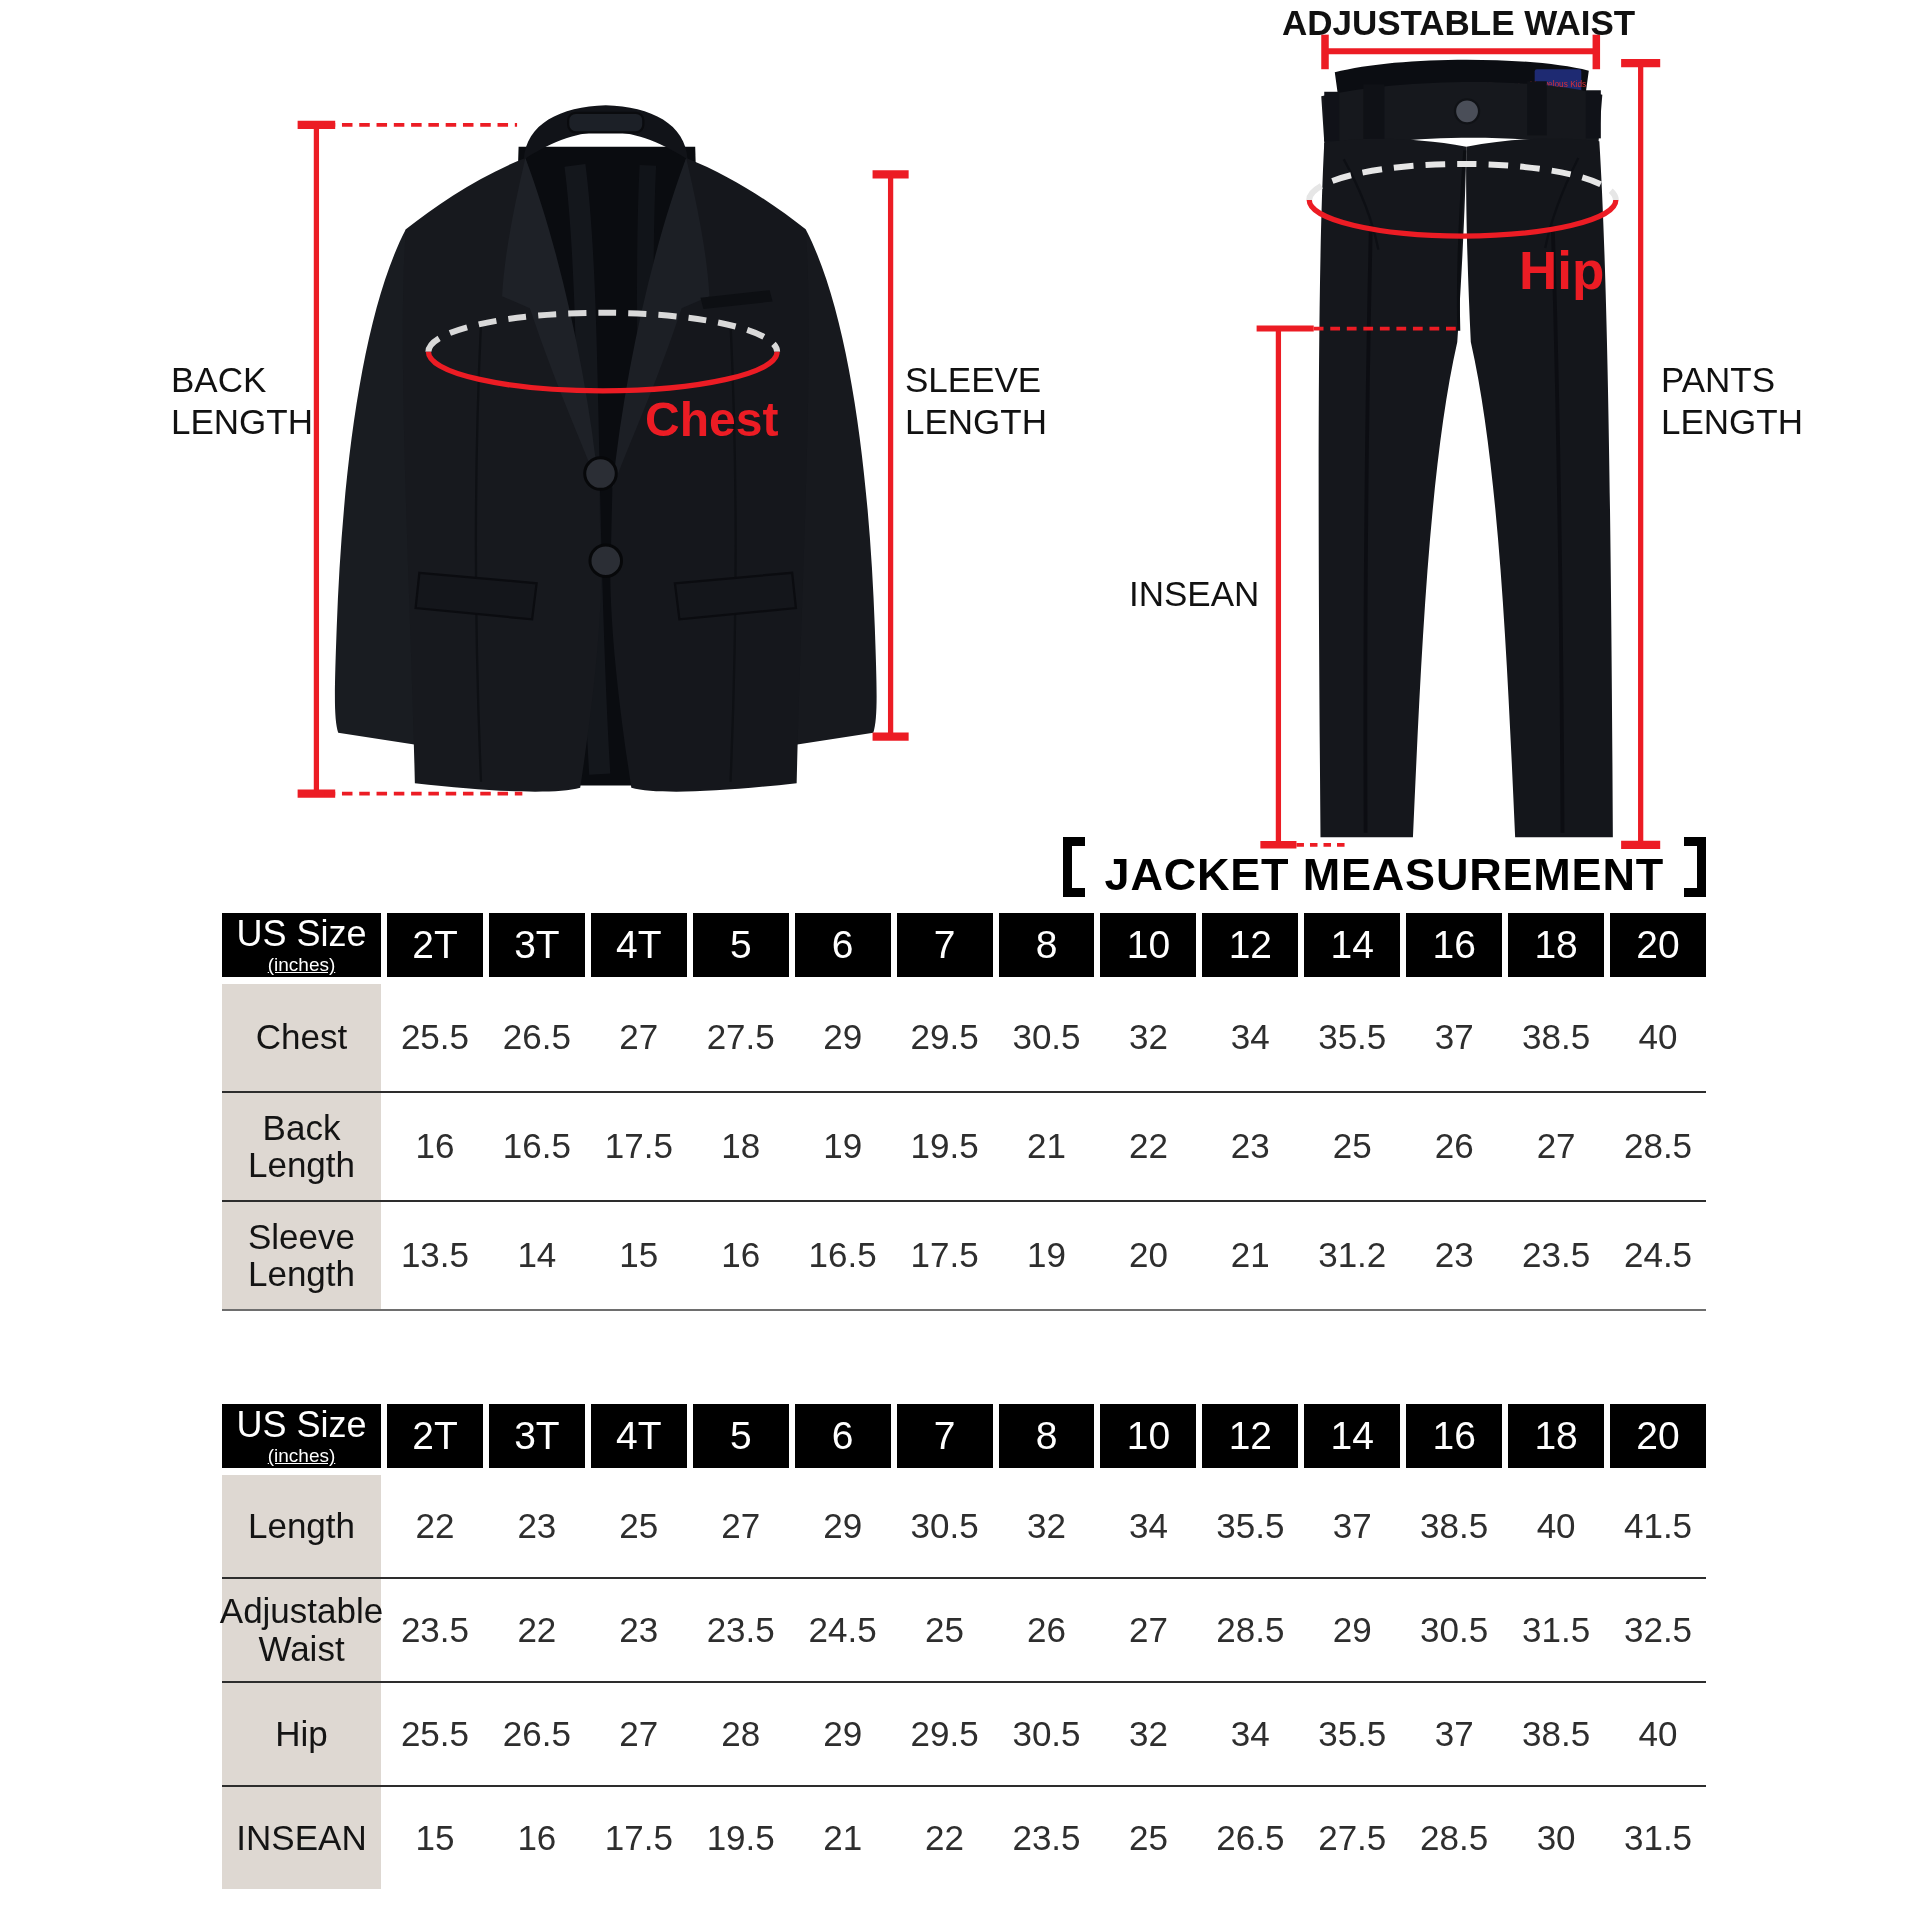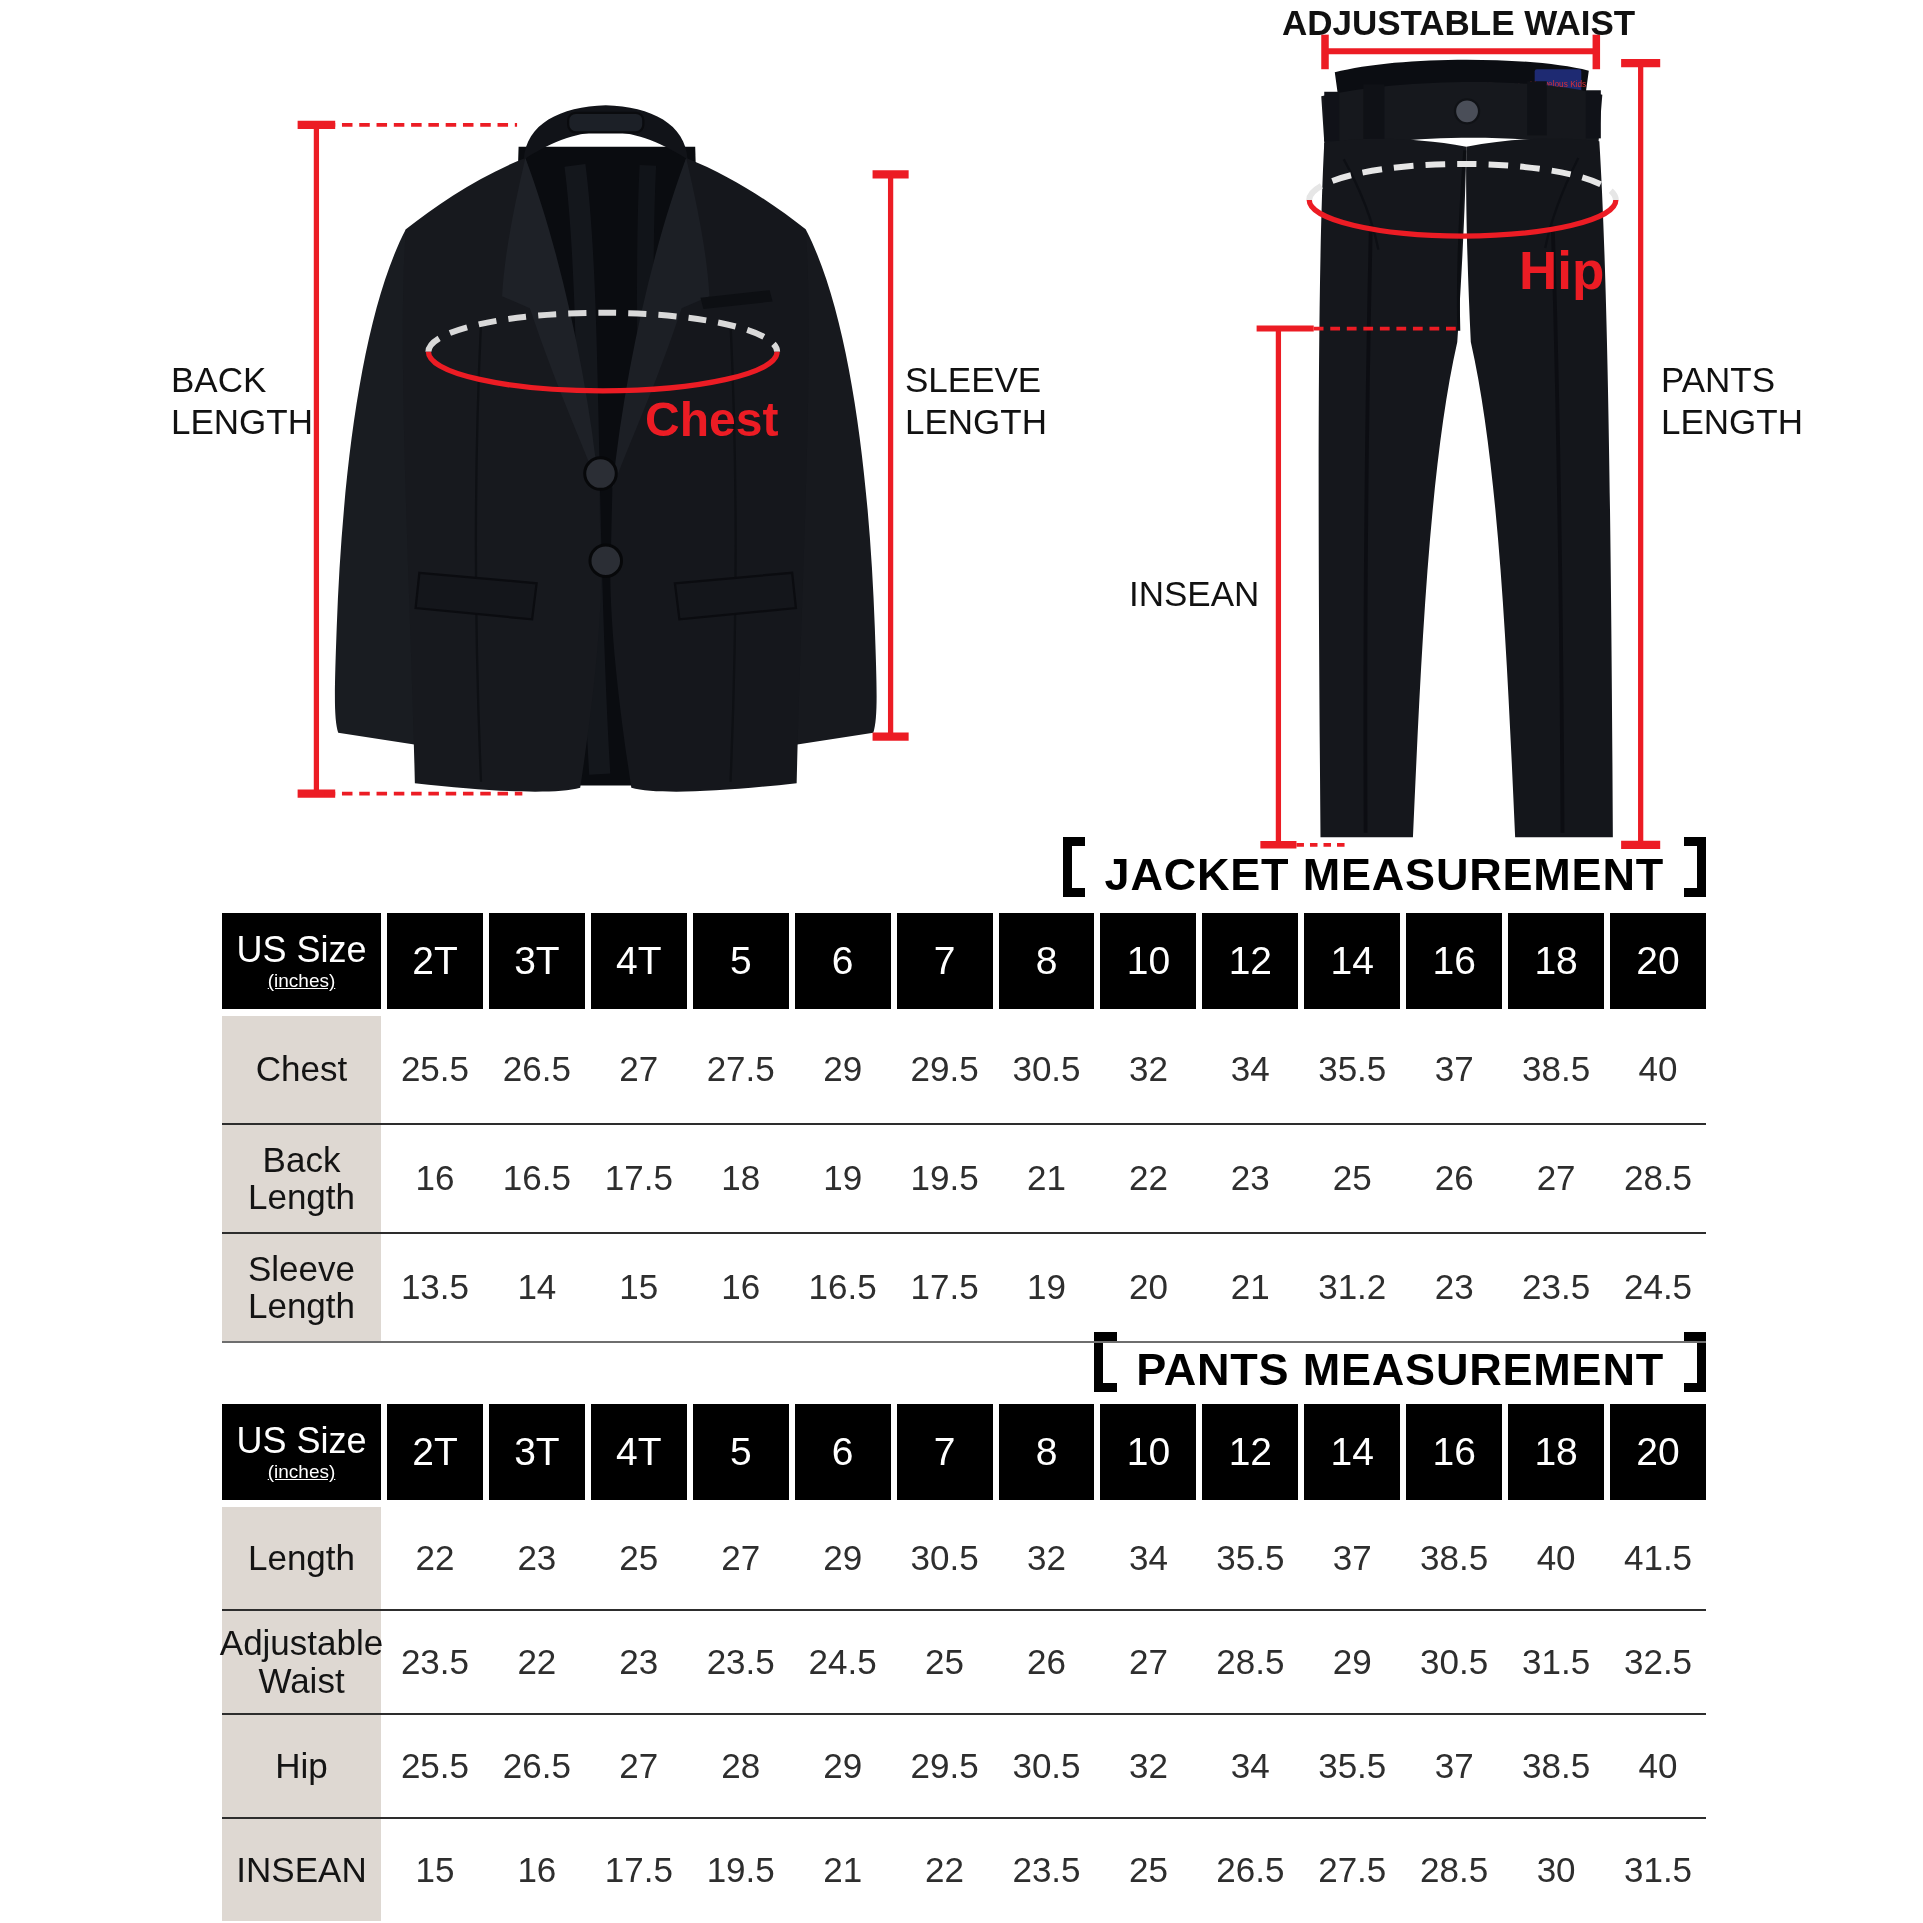--- a/index.html
+++ b/index.html
@@ -22,21 +22,21 @@
              font-size:45px;letter-spacing:0.8px;color:#000;}
   #title-jacket{top:837px;} #title-pants{top:1332px;}
   .brk{display:inline-block;width:13.5px;height:42px;border:9px solid #000;vertical-align:-7.5px;}
   .brk-l{border-right:none;margin-right:19.5px;}
   .brk-r{border-left:none;margin-left:19.5px;}
 
   
   .size-table{position:absolute;left:222px;width:1484px;}
   #table-jacket{top:913px;} #table-pants{top:1404px;}
   .trow{display:grid;grid-template-columns:159px repeat(13,1fr);column-gap:6px;align-items:stretch;}
-  .thead{height:96px;margin-bottom:6.8px;}
+  .thead{height:64px;margin-bottom:6.8px;}
   .hcell{background:#000;color:#fff;display:flex;align-items:center;justify-content:center;font-size:39px;}
   .hlabel{flex-direction:column;line-height:1;}
   .hl1{font-size:36px;} .hl2{font-size:19px;margin-top:3px;text-decoration:underline;}
   .t-jacket .tbody{height:107px;} .t-pants .tbody{height:102px;}
   .tbody + .tbody{border-top:2.3px solid #2d2d2d;}
   .t-jacket .tbody:last-child{border-bottom:2.3px solid #6e6e6e;}
   .lcell{background:#ded8d2;display:flex;align-items:center;justify-content:center;text-align:center;
          font-size:35px;color:#141414;white-space:pre-line;line-height:1.08;}
   .vcell{display:flex;align-items:center;justify-content:center;font-size:35px;color:#2e2e2e;}
 </style>
@@ -136,23 +136,20 @@
 LENGTH</div>
   <div class="anno" id="lbl-chest">Chest</div>
   <div class="anno" id="lbl-adjwaist">ADJUSTABLE WAIST</div>
   <div class="anno" id="lbl-hip">Hip</div>
   <div class="anno" id="lbl-insean">INSEAN</div>
   <div class="anno" id="lbl-pantslen">PANTS
 LENGTH</div>
 
   <div class="tbl-title" id="title-jacket">
     <span class="brk brk-l"></span><span>JACKET MEASUREMENT</span><span class="brk brk-r"></span>
-  </div>
-  <div class="tbl-title" id="title-pants">
-    <span class="brk brk-l"></span><span>PANTS MEASUREMENT</span><span class="brk brk-r"></span>
   </div>
 
   <div class="size-table t-jacket" id="table-jacket">
       <div class="trow thead">
         <div class="hcell hlabel">
           <div class="hl1">US Size</div>
           <div class="hl2">(inches)</div>
         </div>
         <div class="hcell">2T</div>
         <div class="hcell">3T</div>

